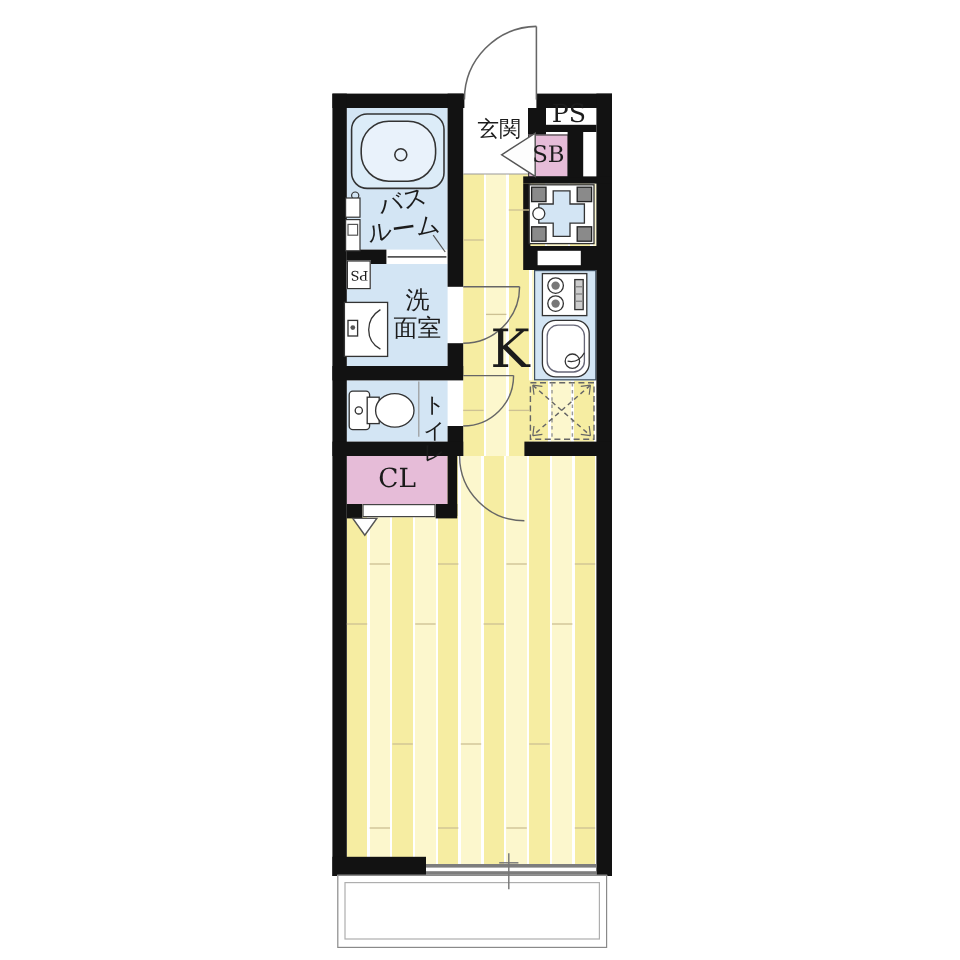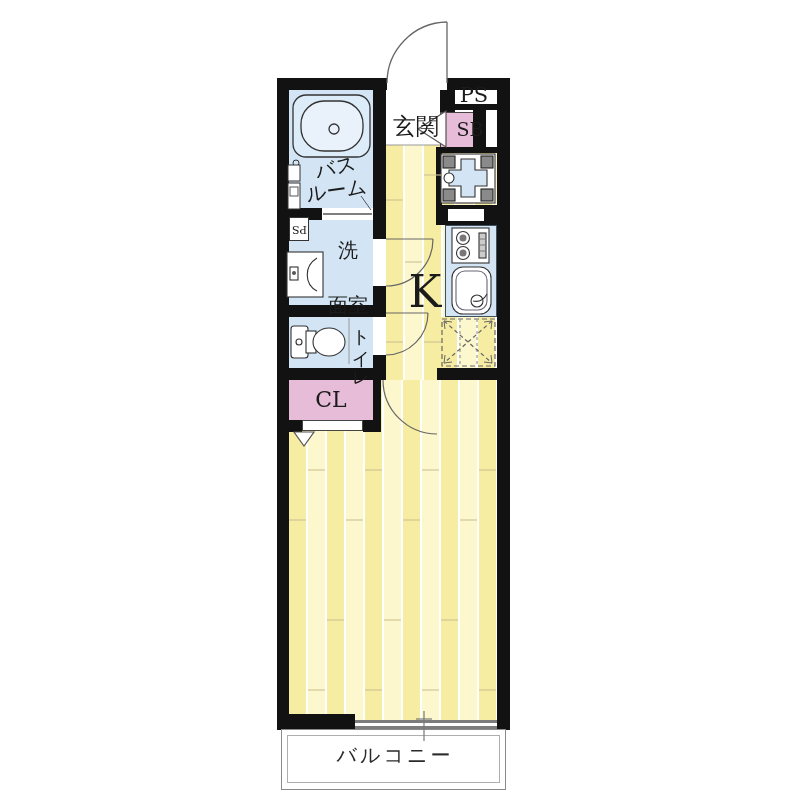--- a/index.html
+++ b/index.html
@@ -187,25 +187,24 @@
       <line x1="422" y1="690" x2="439" y2="690"></line>
         <line x1="479" y1="690" x2="496" y2="690"></line>
       <line x1="386" y1="200" x2="403" y2="200"></line>
         <line x1="405" y1="262" x2="422" y2="262"></line>
       <line x1="386" y1="342" x2="403" y2="342"></line>
         <line x1="424" y1="342" x2="441" y2="342"></line>
       <line x1="424" y1="175" x2="441" y2="175"></line>
     </g>
   </svg>
 
-  <div class="lbl ctr" style="left:387px;top:115px;width:58px;font-size:23px;">玄関</div>
+  <div class="lbl ctr" style="left:387px;top:99px;width:58px;font-size:18px;">玄関</div>
   <div class="lbl ctr" style="left:451px;top:85px;width:46px;font-size:21px;">PS</div>
-  <div class="lbl ctr" style="left:440px;top:120px;width:34px;font-size:19px;margin-left:13px;">SB</div>
+  <div class="lbl ctr" style="left:440px;top:120px;width:34px;font-size:19px;">SB</div>
   <div class="lbl" style="left:315px;top:157px;font-size:20px;transform:rotate(-14deg);">バス</div>
   <div class="lbl" style="left:306px;top:180px;font-size:20px;transform:rotate(-8deg);">ルーム</div>
   <div class="lbl ctr" style="left:321px;top:240px;width:54px;font-size:20px;">洗</div>
-  <div class="lbl ctr" style="left:321px;top:263px;width:54px;font-size:20px;margin-top:32px;">面室</div>
+  <div class="lbl ctr" style="left:321px;top:263px;width:54px;font-size:20px;">面室</div>
   <div class="lbl" style="left:352px;top:317px;height:56px;font-size:18px;writing-mode:vertical-rl;">トイレ</div>
   <div class="lbl ctr" style="left:289px;top:389px;width:84px;font-size:22px;">CL</div>
   <div class="lbl ctr" style="left:398px;top:270px;width:54px;font-size:44px;">K</div>
-  <div class="lbl ctr" style="left:325px;top:745px;width:140px;font-size:20px;letter-spacing:3px;color:#2a2a2a;">バルコニー</div>
 
 </div>
 
 </body></html>

